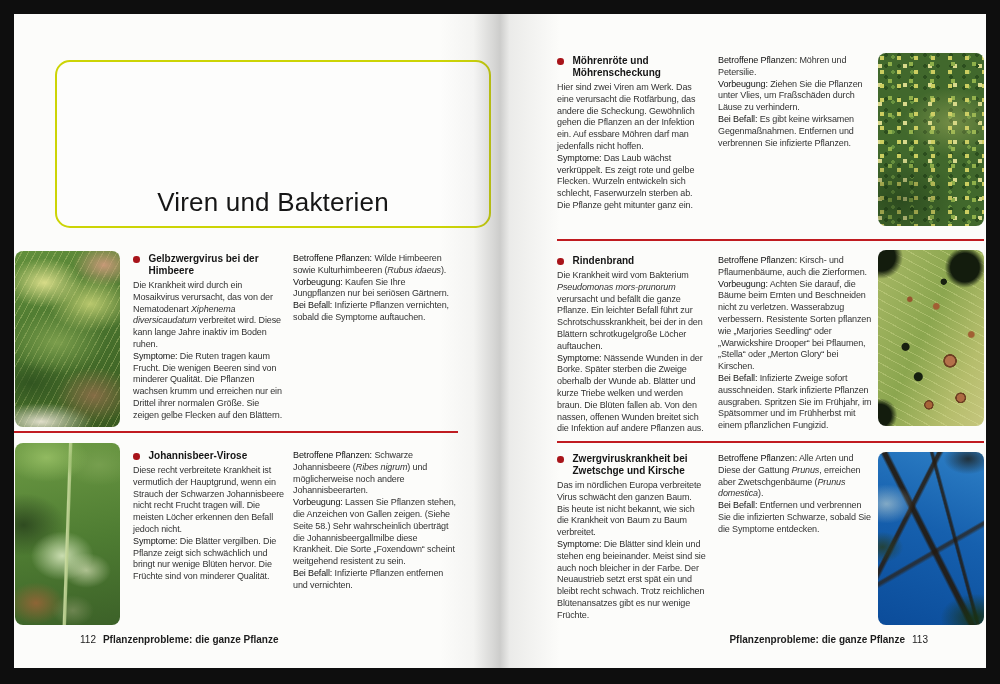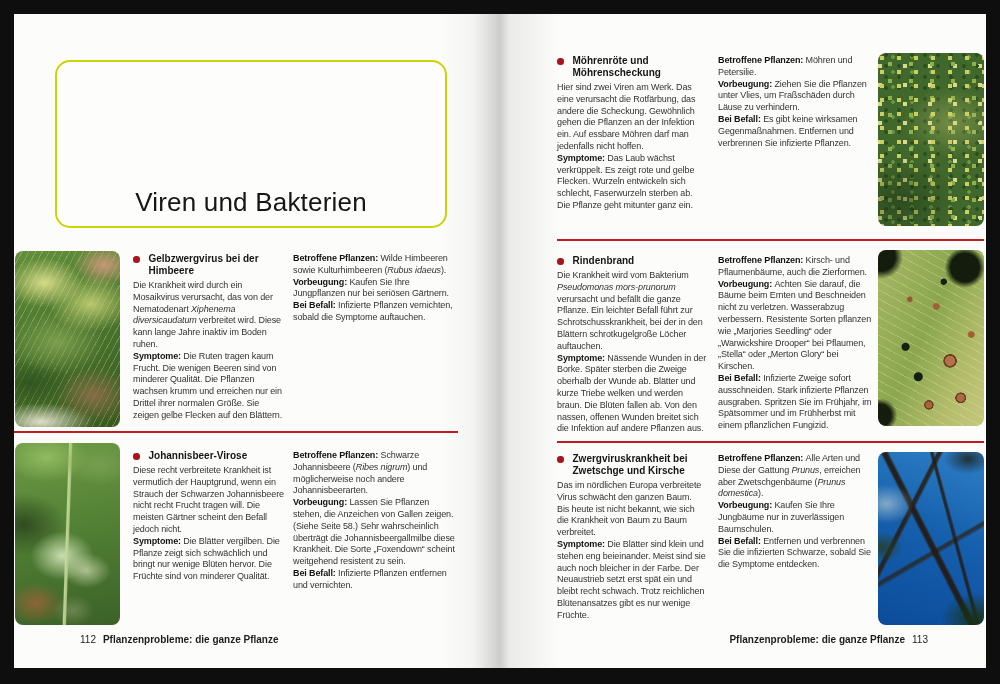--- a/index.html
+++ b/index.html
@@ -9,21 +9,21 @@
   }
   .page-paper{position:absolute;left:14px;top:14px;width:972px;height:654px;background:#fcfcfa;}
   .gutter{
     position:absolute;left:440px;top:14px;width:120px;height:654px;pointer-events:none;
     background:linear-gradient(to right,rgba(0,0,0,0) 0%,rgba(110,110,110,.06) 28%,
       rgba(80,80,80,.22) 45%,rgba(95,95,95,.30) 50%,rgba(130,130,130,.14) 58%,rgba(0,0,0,0) 100%);
   }
   
   .title-box{
     position:absolute;left:55px;top:60px;width:388px;height:164px;
-    border:2px solid var(--box-border,#ccd405);border-radius:15px;background:#fdfdfc;
+    border:2px solid var(--box-border,#ccd405);border-radius:15px;background:#fdfdfc;padding-left:44px;
   }
   .title-box h1{
     position:absolute;bottom:8px;left:0;width:100%;margin:0;text-align:center;
     font-size:26px;font-weight:400;color:#161616;letter-spacing:.2px;
   }
   
   .rule{position:absolute;height:2px;background:var(--red,#c01b20);}
   .rule-l1{left:14px;top:431px;width:444px;}
   .rule-r1{left:557px;top:239px;width:427px;}
   .rule-r2{left:557px;top:441px;width:427px;}
@@ -102,21 +102,21 @@
   .entry-r2{left:557px;top:255px;width:316px;}
   .entry-r3{left:557px;top:453px;width:316px;}
   .entry-l1 .c1,.entry-l2 .c1{width:153px;margin-right:7px;}
   .entry-l1 .c2,.entry-l2 .c2{width:166px;}
   .entry-r1 .c1,.entry-r2 .c1,.entry-r3 .c1{width:152px;margin-right:12px;}
   .entry-r1 .c2,.entry-r2 .c2,.entry-r3 .c2{width:158px;}
   .heading-row{display:flex;gap:9px;margin:0 0 3px 0;}
   .bullet{flex:0 0 auto;width:6.5px;height:6.5px;border-radius:50%;background:var(--bullet,#a8141a);margin-top:3px;}
   .heading-row h3{margin:0;font-size:10px;line-height:12px;font-weight:bold;color:#151515;}
   .ptext p{margin:0;font-size:9px;line-height:11.8px;letter-spacing:-0.12px;color:#333;text-align:left;}
-  .ptext .b{font-weight:bold;color:#121212;}
+  .ptext .b{font-weight:normal;color:#121212;}
   .ptext .i{font-style:italic;}
   
   .footer{position:absolute;top:634px;font-size:10px;color:#1d1d1d;white-space:nowrap;}
   .footer-left{left:80px;}
   .footer-right{right:72px;}
   .footer .ftitle{font-weight:bold;}
   .footer-left .fnum{margin-right:7px;}
   .footer-right .fnum{margin-left:7px;}
 </style>
 </head>
@@ -153,21 +153,21 @@
     </div>
   </div>
 
   <div class="entry entry-l2">
     <div class="c1">
       <div class="heading-row">
         <span class="bullet"></span>
         <h3>Johannisbeer-Virose</h3>
       </div>
       <div class="ptext">
-          <p><span>Diese recht verbreitete Krankheit ist vermutlich der Hauptgrund, wenn ein Strauch der Schwarzen Johannisbeere nicht recht Frucht tragen will. Die meisten Gärtner scheint den Befall jedoch nicht.</span></p>
+          <p><span>Diese recht verbreitete Krankheit ist vermutlich der Hauptgrund, wenn ein Strauch der Schwarzen Johannisbeere nicht recht Frucht tragen will. Die meisten Löcher erkennen den Befall jedoch nicht.</span></p>
           <p><span class="b">Symptome: </span><span>Die Blätter vergilben. Die Pflanze zeigt sich schwächlich und bringt nur wenige Blüten hervor. Die Früchte sind von minderer Qualität.</span></p>
         </div>
     </div>
     <div class="c2">
       <div class="ptext">
           <p><span class="b">Betroffene Pflanzen: </span><span>Schwarze Johannisbeere (</span><span class="i">Ribes nigrum</span><span>) und möglicherweise noch andere Johannisbeerarten.</span></p>
           <p><span class="b">Vorbeugung: </span><span>Lassen Sie Pflanzen stehen, die Anzeichen von Gallen zeigen. (Siehe Seite 58.) Sehr wahrscheinlich überträgt die Johannisbeergallmilbe diese Krankheit. Die Sorte „Foxendown“ scheint weitgehend resistent zu sein.</span></p>
           <p><span class="b">Bei Befall: </span><span>Infizierte Pflanzen entfernen und vernichten.</span></p>
         </div>
     </div>
@@ -230,21 +230,20 @@
         <h3>Zwergviruskrankheit bei Zwetschge und Kirsche</h3>
       </div>
       <div class="ptext">
           <p><span>Das im nördlichen Europa verbreitete Virus schwächt den ganzen Baum. Bis heute ist nicht bekannt, wie sich die Krankheit von Baum zu Baum verbreitet.</span></p>
           <p><span class="b">Symptome: </span><span>Die Blätter sind klein und stehen eng beieinander. Meist sind sie auch noch bleicher in der Farbe. Der Neuaustrieb setzt erst spät ein und bleibt recht schwach. Trotz reichlichen Blütenansatzes gibt es nur wenige Früchte.</span></p>
         </div>
     </div>
     <div class="c2">
       <div class="ptext">
           <p><span class="b">Betroffene Pflanzen: </span><span>Alle Arten und Diese der Gattung </span><span class="i">Prunus</span><span>, erreichen aber Zwetschgenbäume (</span><span class="i">Prunus domestica</span><span>).</span></p>
-          <p><span class="b">Vorbeugung: </span><span>Kaufen Sie Ihre Jungbäume nur in zuverlässigen Baumschulen.</span></p>
           <p><span class="b">Bei Befall: </span><span>Entfernen und verbrennen Sie die infizierten Schwarze, sobald Sie die Symptome entdecken.</span></p>
         </div>
     </div>
   </div>
 
   <div class="footer footer-right">
     <span class="ftitle">Pflanzenprobleme: die ganze Pflanze</span><span class="fnum">113</span>
   </div>
 
   <div class="gutter"></div>

